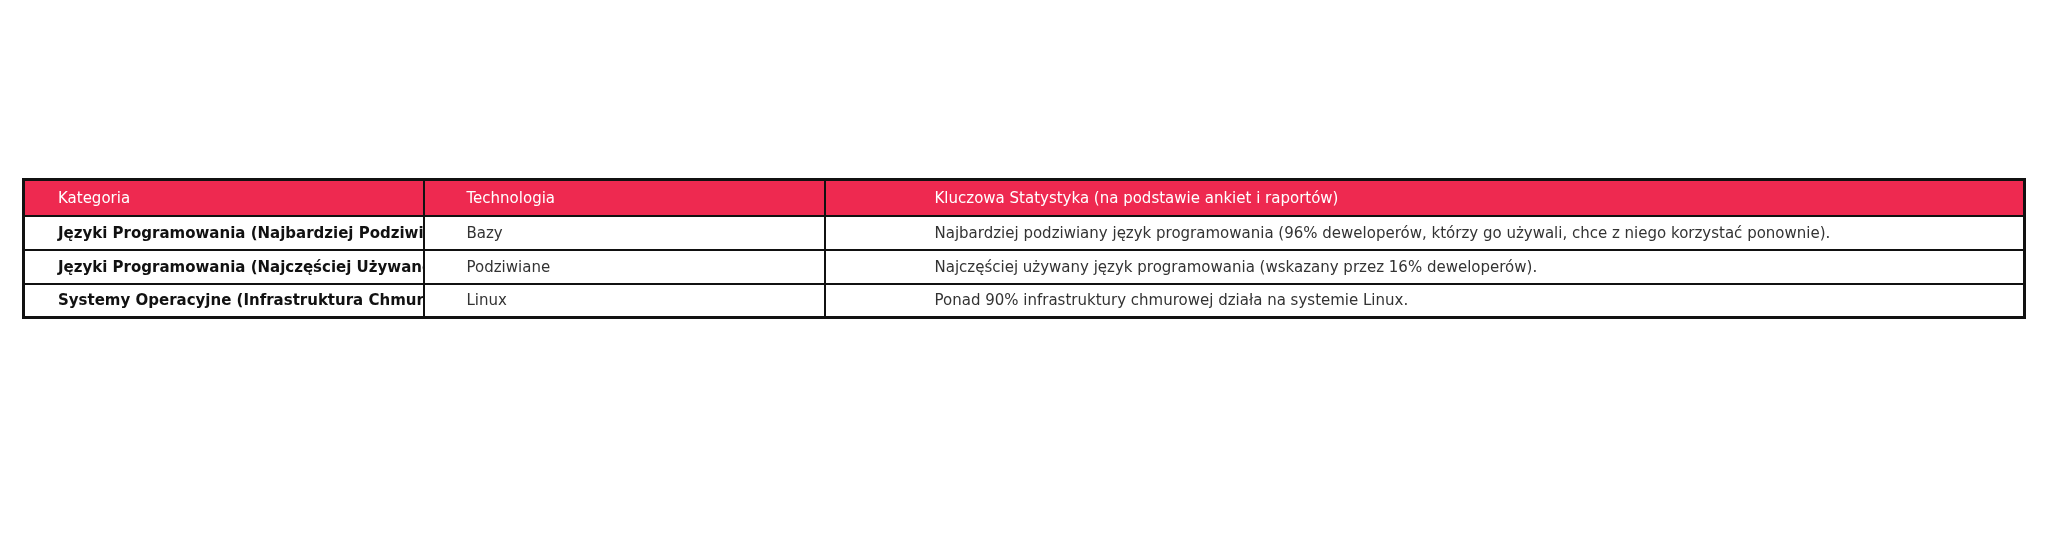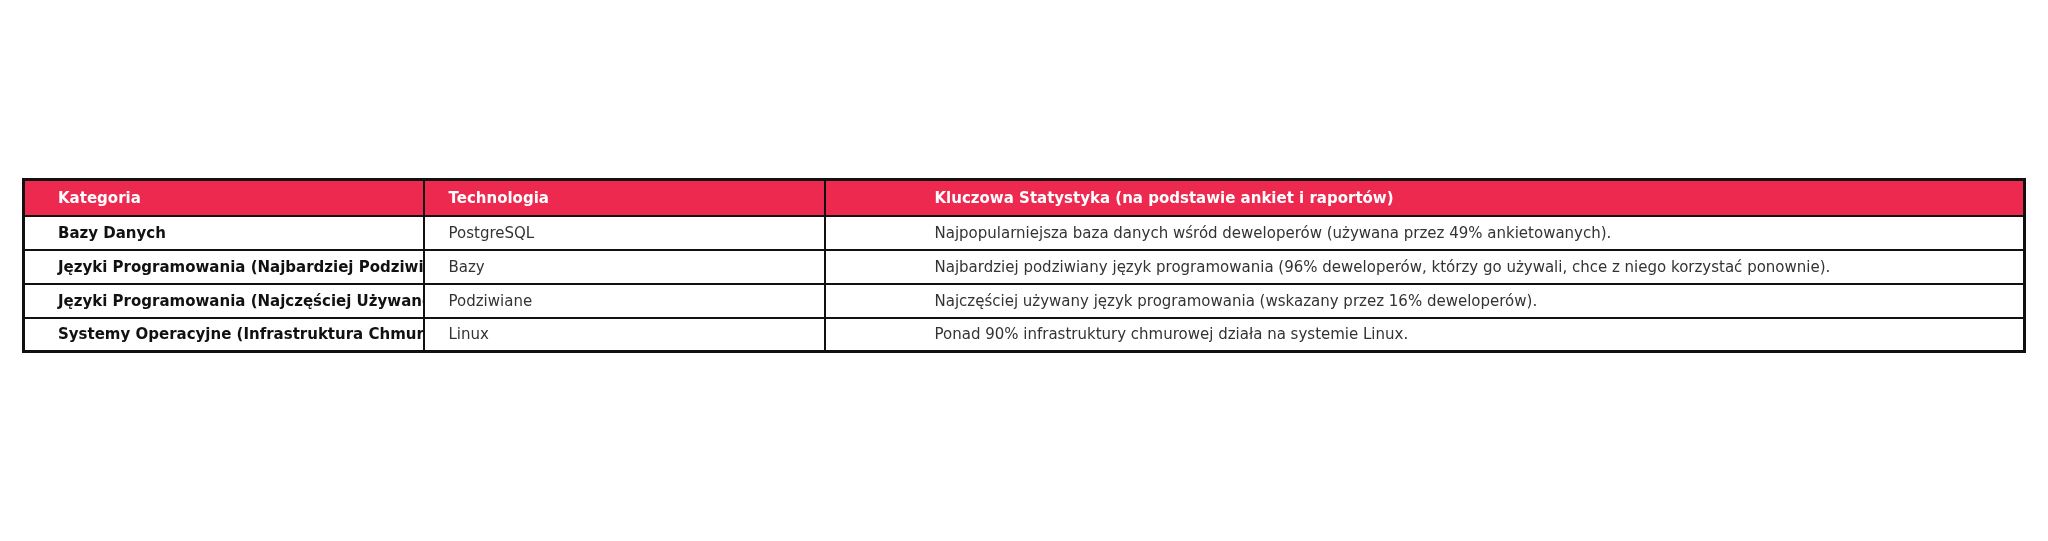--- a/index.html
+++ b/index.html
@@ -34,26 +34,26 @@
   th, td {
     border: 2px solid var(--border);
     vertical-align: middle;
     text-align: left;
     white-space: nowrap;
     overflow: hidden;
   }
   thead th {
     background: var(--accent);
     color: #ffffff;
-    font-weight: bold;
+    font-weight: normal;
     height: 36px;
   }
   tbody td { height: 34px; background: #ffffff; }
   th:nth-child(1), td:nth-child(1) { padding-left: 33px; }
-  th:nth-child(2), td:nth-child(2) { padding-left: 24px; }
+  th:nth-child(2), td:nth-child(2) { padding-left: 42px; }
   th:nth-child(3), td:nth-child(3) { padding-left: 109px; }
   td.cat { font-weight: bold; color: var(--strong-text); }
   td.plain { color: var(--body-text); font-weight: normal; }
 </style>
 </head>
 <body style="background: rgb(255, 255, 255);">
 
 <div class="canvas">
   <div class="table-wrap">
     <table class="data-table">
@@ -64,25 +64,20 @@
       </colgroup>
       <thead>
         <tr>
           <th>Kategoria</th>
           <th>Technologia</th>
           <th>Kluczowa Statystyka (na podstawie ankiet i raportów)</th>
         </tr>
       </thead>
       <tbody>
         <tr>
-          <td class="cat">Bazy Danych</td>
-          <td class="plain">PostgreSQL</td>
-          <td class="plain">Najpopularniejsza baza danych wśród deweloperów (używana przez 49% ankietowanych).</td>
-        </tr>
-        <tr>
           <td class="cat">Języki Programowania (Najbardziej Podziwiane)</td>
           <td class="plain">Bazy</td>
           <td class="plain">Najbardziej podziwiany język programowania (96% deweloperów, którzy go używali, chce z niego korzystać ponownie).</td>
         </tr>
         <tr>
           <td class="cat">Języki Programowania (Najczęściej Używane)</td>
           <td class="plain">Podziwiane</td>
           <td class="plain">Najczęściej używany język programowania (wskazany przez 16% deweloperów).</td>
         </tr>
         <tr>

